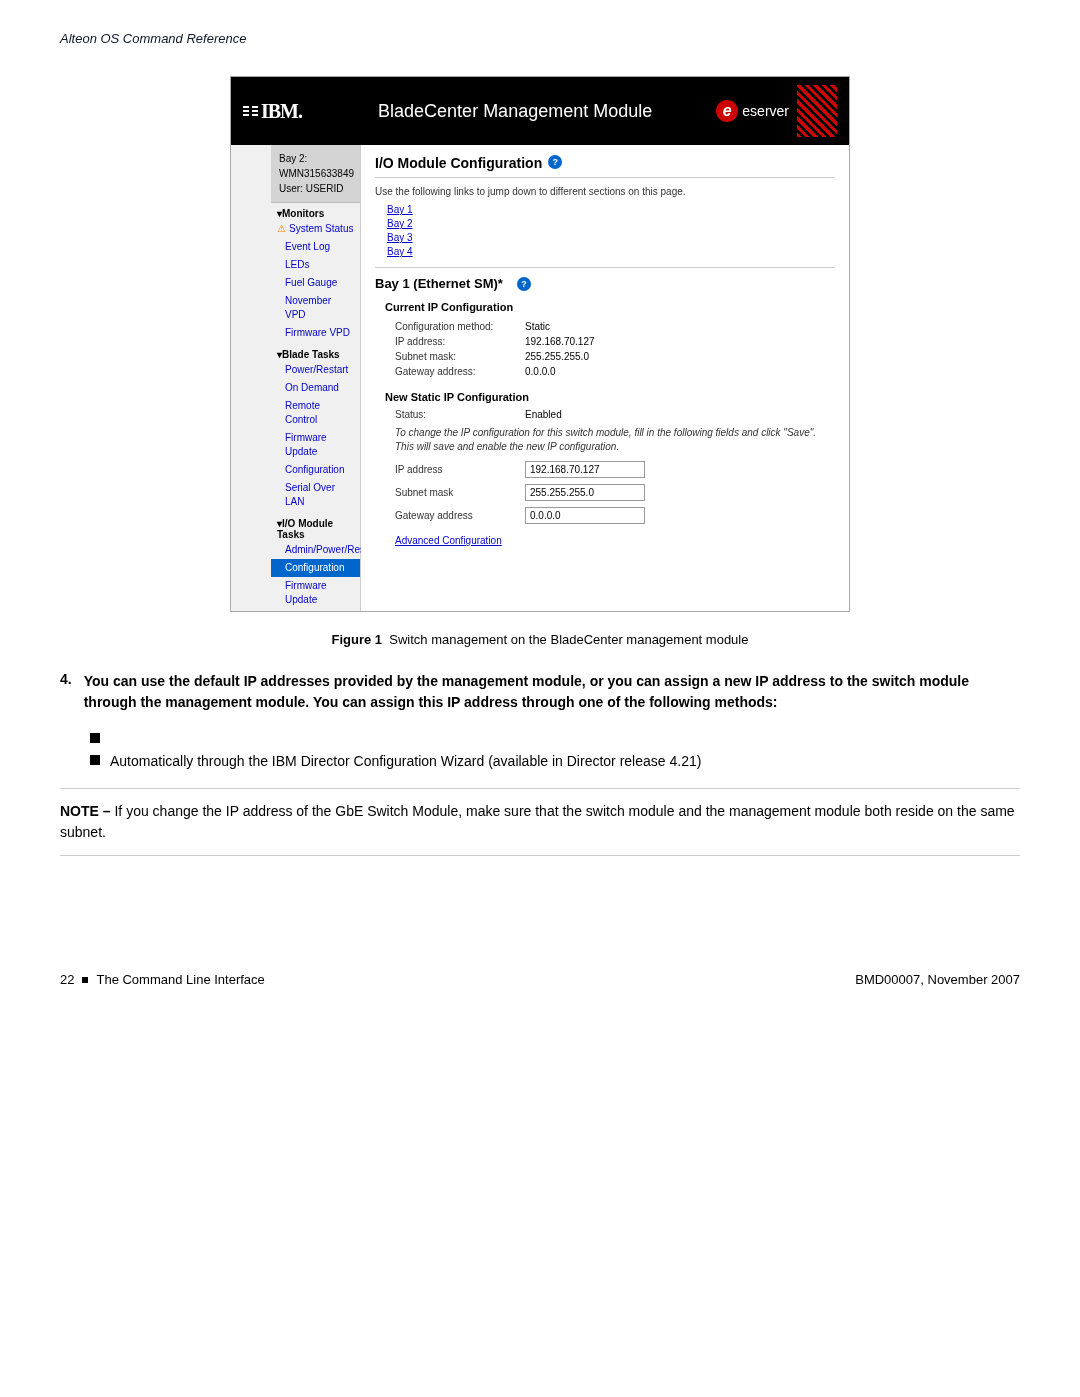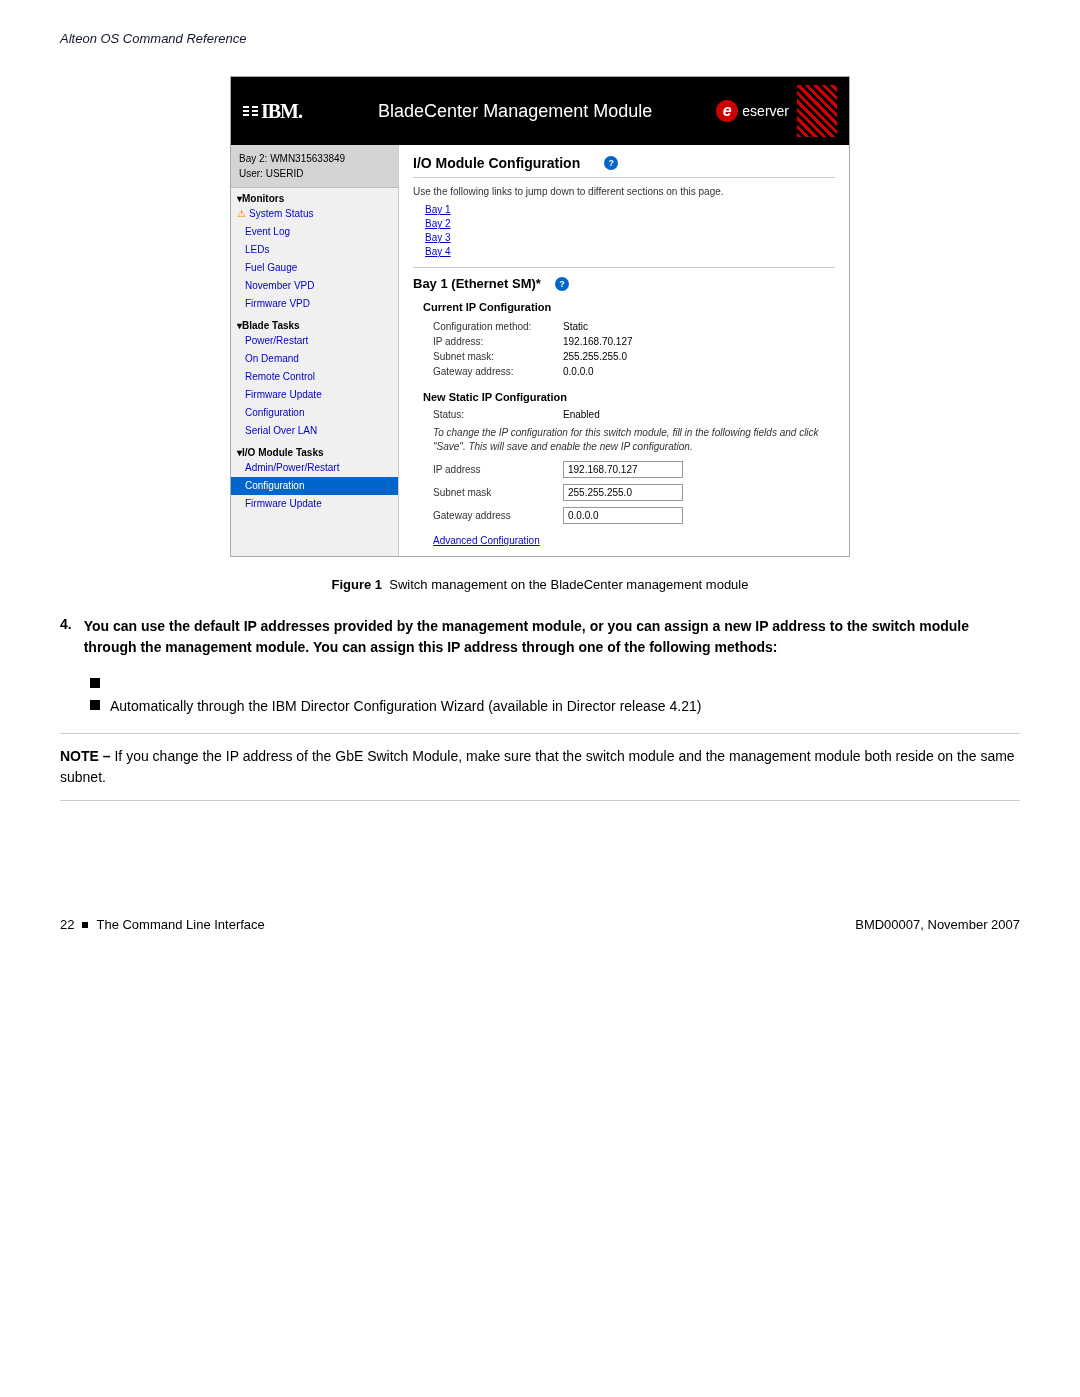--- a/index.html
+++ b/index.html
@@ -96,25 +96,26 @@
     }
 
     
     .bc-body {
       display: flex;
       min-height: 400px;
     }
 
     
     .bc-sidebar {
-      width: 168px;
+      width: 130px;
       background: #f0f0f0;
       border-right: 1px solid #cccccc;
       font-size: 11px;
       flex-shrink: 0;
+      padding-left: 40px;
     }
     .bc-user-info {
       background: #d4d4d4;
       padding: 6px 8px;
       font-size: 10px;
       line-height: 1.5;
       border-bottom: 1px solid #bbbbbb;
     }
     .bc-nav-section {
       padding: 2px 0;
@@ -157,22 +158,22 @@
     }
 
     .bc-page-title {
       font-size: 14px;
       font-weight: bold;
       color: #000000;
       border-bottom: 1px solid #cccccc;
       padding-bottom: 6px;
       margin-bottom: 8px;
       display: flex;
-      align-items: center;
-      gap: 24px;
+      align-items: flex-start;
+      gap: 6px;
     }
     .help-icon {
       background: #0066cc;
       color: #ffffff;
       border-radius: 50%;
       width: 14px;
       height: 14px;
       font-size: 9px;
       font-weight: bold;
       display: flex;

